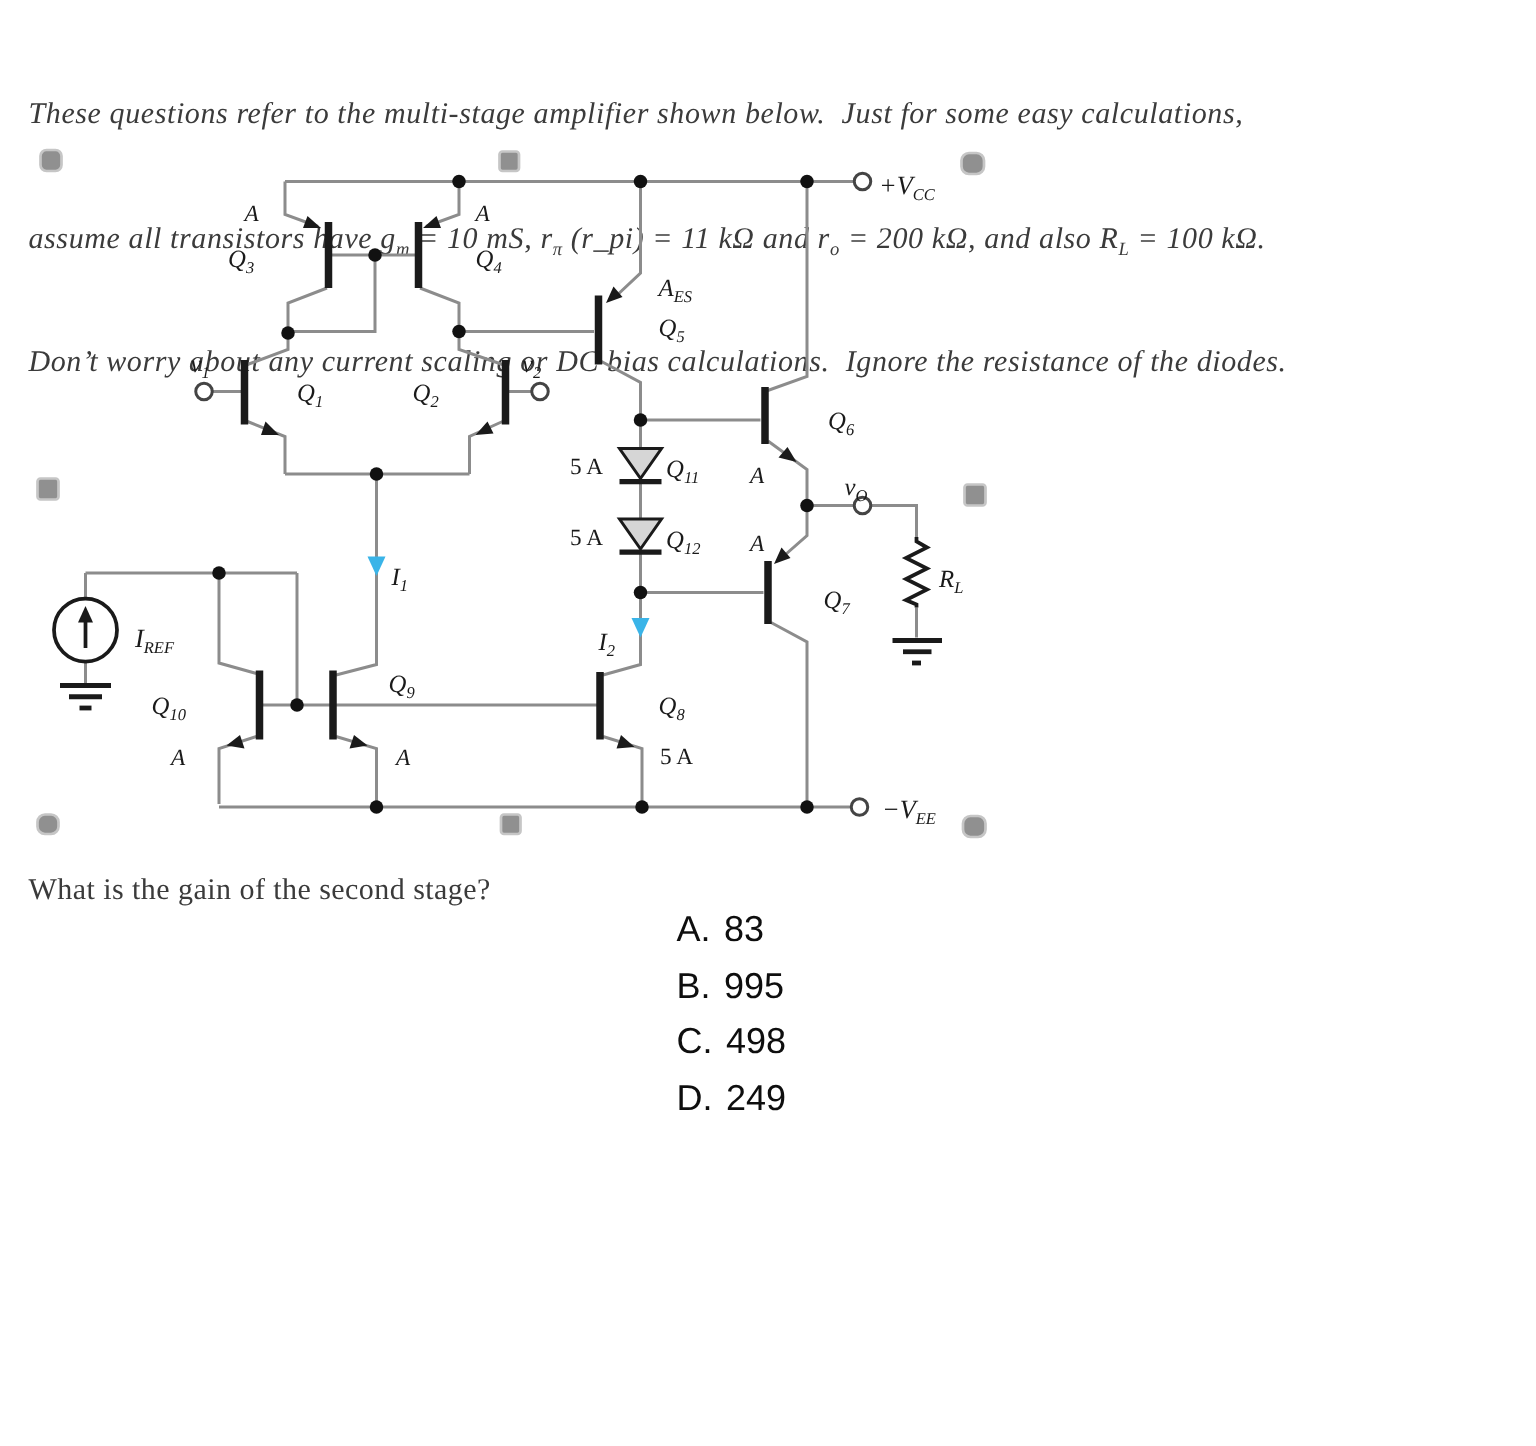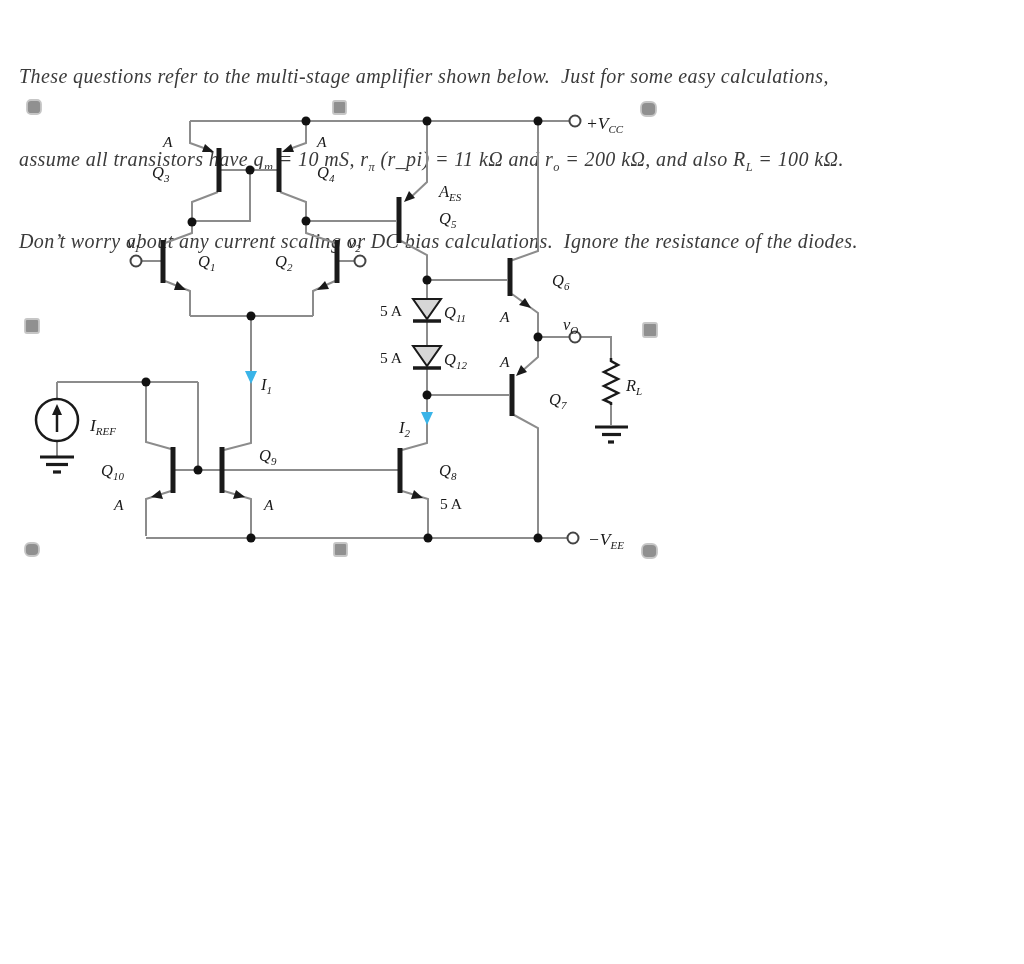--- a/index.html
+++ b/index.html
@@ -210,15 +210,22 @@
       <rect class="handle" x="333" y="101" width="13" height="13" rx="2"></rect>
       <rect class="handle" x="641" y="102" width="15" height="14" rx="5"></rect>
       <rect class="handle" x="25" y="319" width="14" height="14" rx="2"></rect>
       <rect class="handle" x="643" y="323" width="14" height="14" rx="2"></rect>
       <rect class="handle" x="25" y="543" width="14" height="13" rx="5"></rect>
       <rect class="handle" x="334" y="543" width="13" height="13" rx="2"></rect>
       <rect class="handle" x="642" y="544" width="15" height="14" rx="5"></rect>
     </g>
   </svg>
 
-
+  <div class="question">What is the gain of the second stage?</div>
+
+  <div class="choices">
+    <div class="choice"><span>A.</span><span class="val">83</span></div>
+    <div class="choice"><span>B.</span><span class="val">995</span></div>
+    <div class="choice"><span>C.</span><span class="val">498</span></div>
+    <div class="choice"><span>D.</span><span class="val">249</span></div>
+  </div>
 
 </div>
 
 </body></html>

